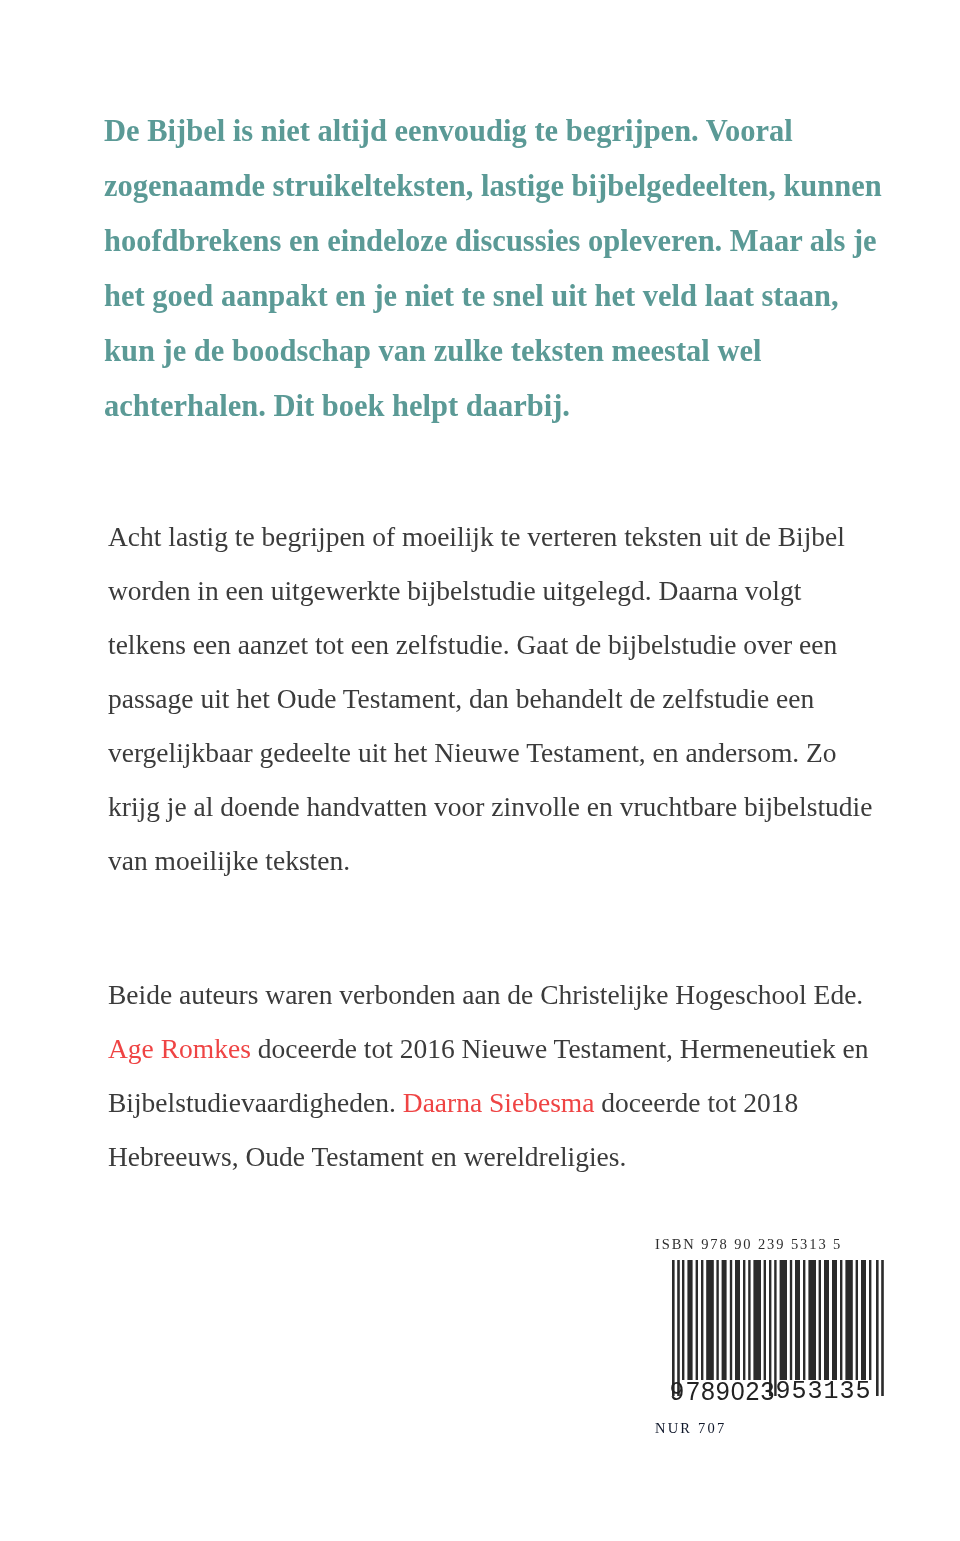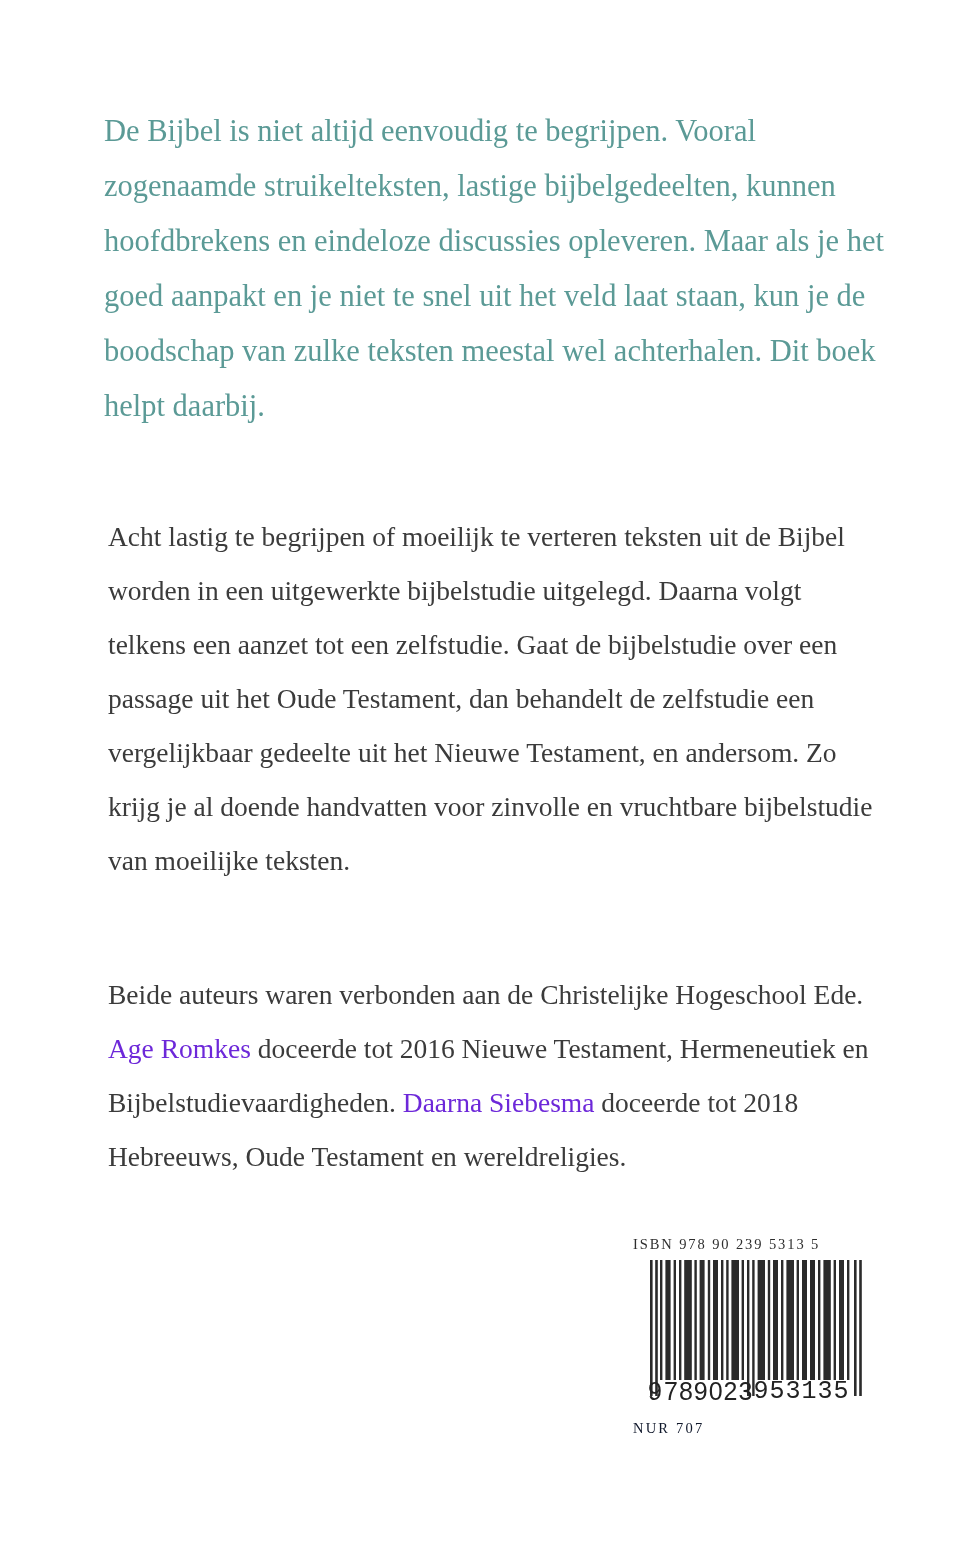--- a/index.html
+++ b/index.html
@@ -28,53 +28,53 @@
     top: 104px;
     width: 782px;
   }
 
   .intro {
     color: #5b9a96;
     font-size: 30.5px;
     line-height: 55px;
     letter-spacing: 0.0px;
     margin: 0;
-    font-weight: 400;
+    font-weight: 700;
   }
 
   .body-par {
     color: #3b3b3b;
     font-size: 27.5px;
     line-height: 54px;
     margin: 4px;
     font-weight: 400;
   }
 
   .gap-1 { height: 72px; }
   .gap-2 { height: 72px; }
 
   .accent {
-    color: #6d28d9;
+    color: #ef4444;
   }
 
   
   .site-url {
     position: absolute;
     left: 104px;
     top: 1371px;
     color: #5b9a96;
     font-size: 25px;
     line-height: 32px;
     letter-spacing: 0.1px;
     white-space: nowrap;
   }
 
   .barcode-block {
     position: absolute;
-    left: 630px;
+    left: 652px;
     top: 1236px;
     width: 230px;
   }
 
   .isbn-line {
     color: #2e2e2e;
     font-size: 14.5px;
     letter-spacing: 1.9px;
     white-space: nowrap;
     text-align: left;

